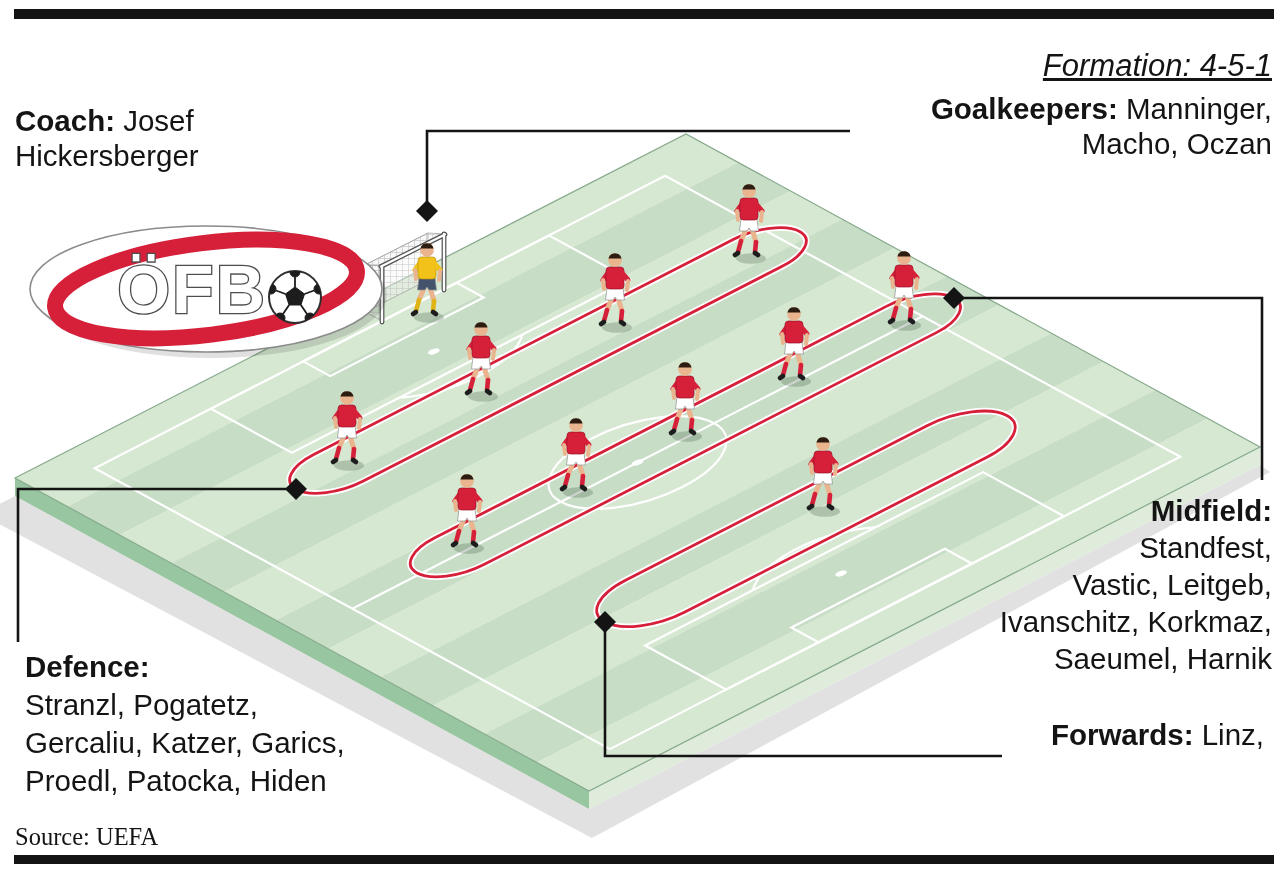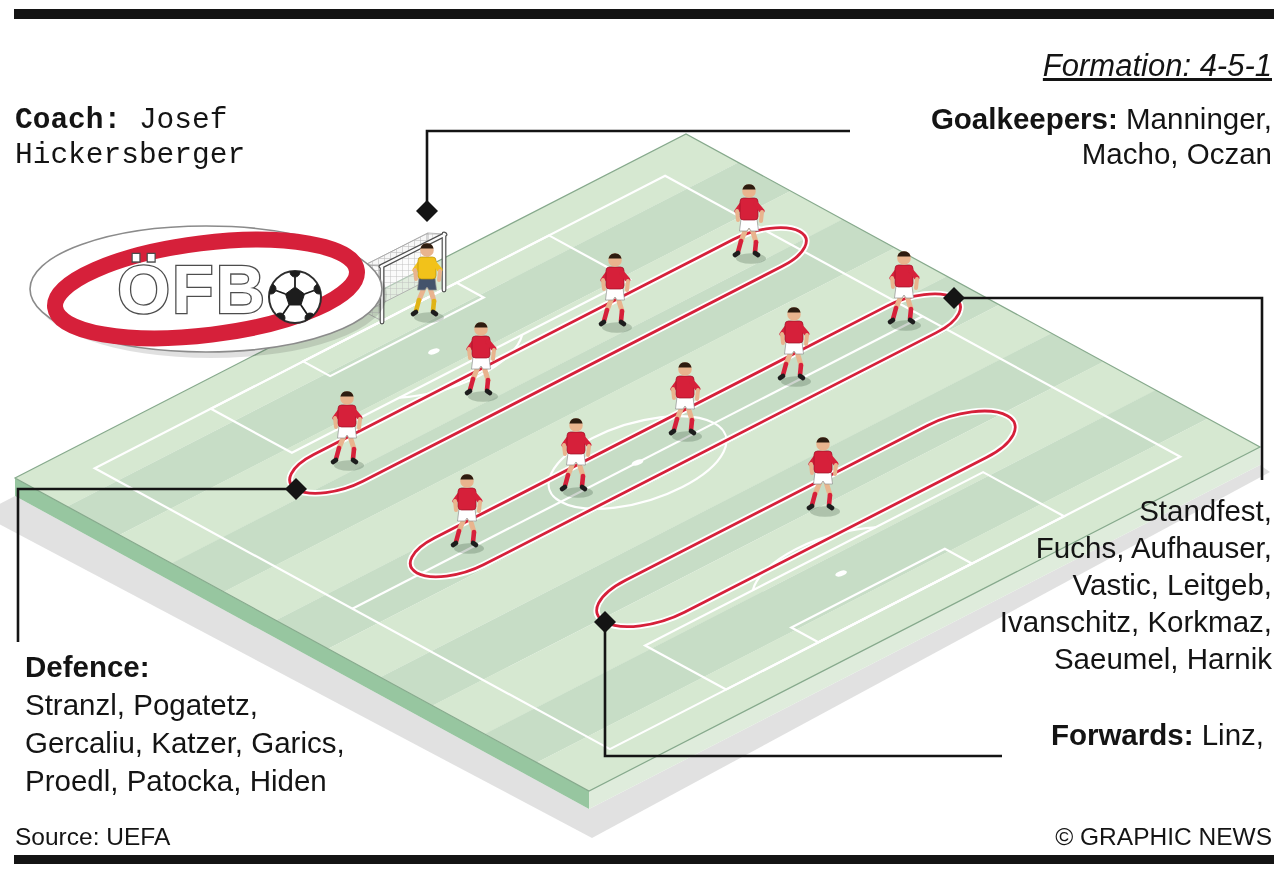--- a/index.html
+++ b/index.html
@@ -7,26 +7,26 @@
   body { font-family:"Liberation Sans", sans-serif; color:#141414; }
   #page { position:relative; width:1288px; height:875px; background:#fff; overflow:hidden; }
   .abs { position:absolute; }
   .bar { position:absolute; left:14px; width:1260px; background:#141414; }
   #bar-top { top:9px; height:10px; }
   #bar-bottom { top:855px; height:9px; }
   #title { left:14px; top:24px; font-size:57px; font-weight:700; letter-spacing:-2px; -webkit-text-stroke:1.4px #141414; }
   #formation { right:16px; top:48px; font-size:31px; font-style:italic;text-decoration:underline; }
   .block { font-size:29.5px; line-height:35px; }
   .block b { font-weight:700; }
-  #coach { left:15px; top:103px;font-family:Liberation Mono, monospace; }
-  #gk-block { right:16px; top:101px; text-align:right; }
+  #coach { left:15px; top:103px; }
+  #gk-block { right:16px; top:91px; text-align:right; }
   #midfield-block { right:16px; top:492px; text-align:right; line-height:37px; }
   #defence-block { left:25px; top:648px; line-height:38px; }
   #forwards-block { right:24px; top:716px; text-align:center; line-height:38px; }
-  #source { left:15px; top:823px; font-size:24.5px; }
+  #source { left:15px; top:823px; font-size:24.5px;font-family:Liberation Serif, serif; }
   #credit { right:16px; top:823px; font-size:24.5px; }
   #scene { position:absolute; left:0; top:0; }
   .gk-use { --shirt:#f2c21a; --shirt-edge:#b8900d; --shorts:#44536b; --sock:#e0b415; }
 </style>
 </head>
 <body>
 
 <div id="page">
 
   <svg id="scene" width="1288" height="875" viewBox="0 0 1288 875">
@@ -172,34 +172,33 @@
     <div><b>Coach:</b><span> Josef</span></div>
     <div>Hickersberger</div>
   </div>
 
   <div id="gk-block" class="abs block">
     <div><b>Goalkeepers:</b><span> Manninger,</span></div>
     <div>Macho, Oczan</div>
   </div>
 
   <div id="midfield-block" class="abs block">
+    <div><b>Midfield:</b></div>
     <div>Standfest,</div>
-    <div>Fuchs, Aufhauser,</div>
     <div>Vastic, Leitgeb,</div>
     <div>Ivanschitz, Korkmaz,</div>
     <div>Saeumel, Harnik</div>
   </div>
 
   <div id="defence-block" class="abs block">
     <div><b>Defence:</b></div>
     <div>Stranzl, Pogatetz,</div>
     <div>Gercaliu, Katzer, Garics,</div>
     <div>Proedl, Patocka, Hiden</div>
   </div>
 
   <div id="forwards-block" class="abs block">
     <div><b>Forwards:</b><span> Linz,</span></div>
   </div>
 
   <div id="source" class="abs">Source: UEFA</div>
-  <div id="credit" class="abs">© GRAPHIC NEWS</div>
 
 </div>
 
 </body></html>

